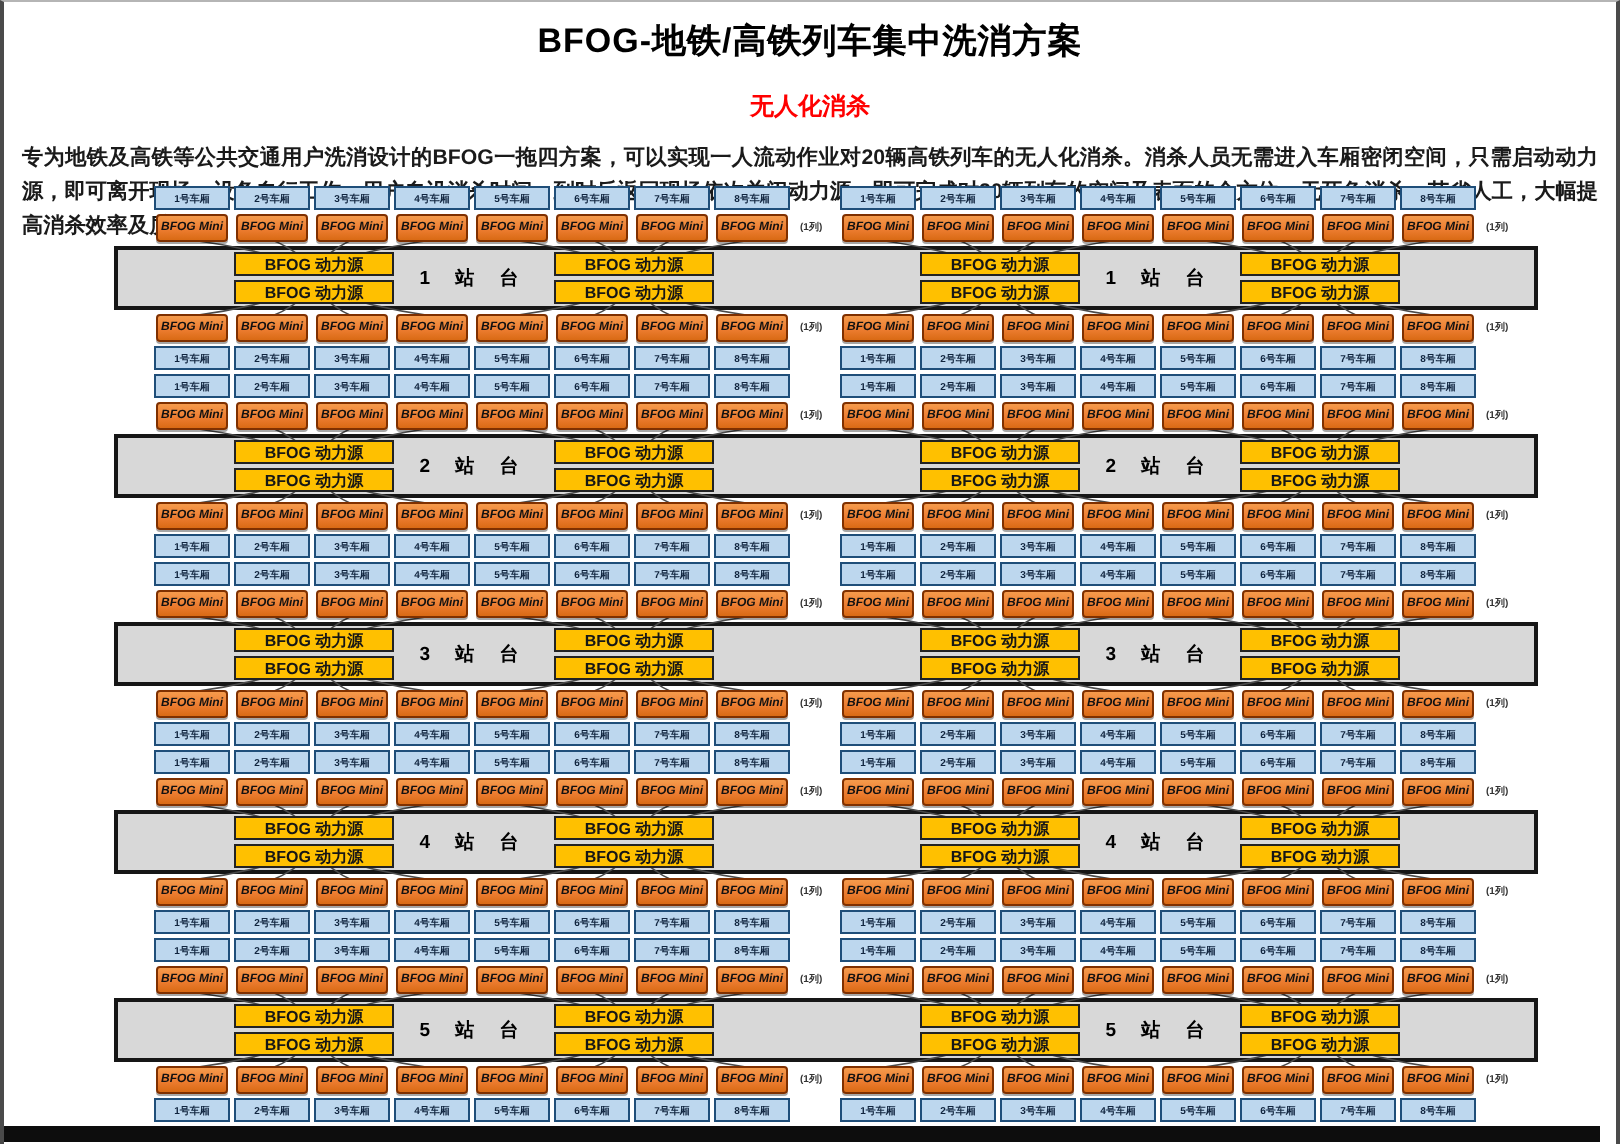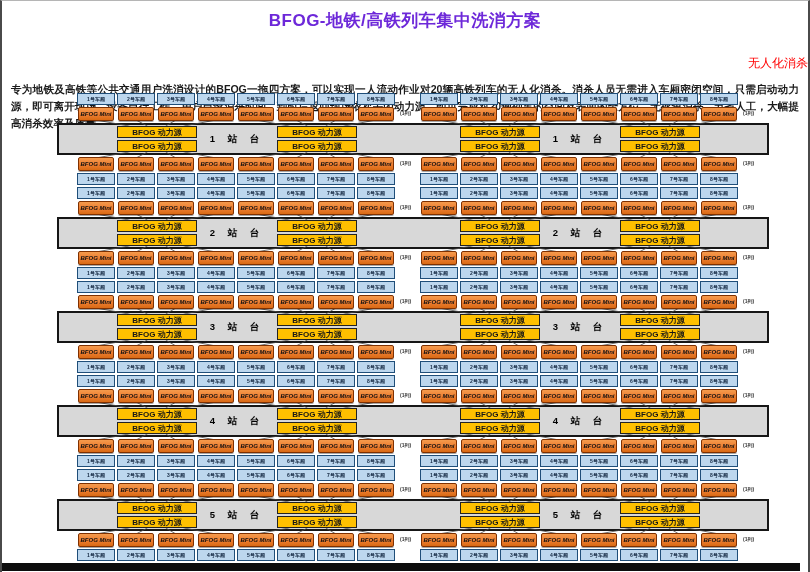--- a/index.html
+++ b/index.html
@@ -7,25 +7,25 @@
     --power-yellow:#FFC000; --car-blue:#BDD7EE; --car-border:#1F4E79;
     --platform-gray:#D8D8D8; --accent-red:#FF0000; --ink:#1a1a1a;
   }
   *{margin:0;padding:0;box-sizing:border-box;}
   html,body{background:#e8e8e8;font-family:"Liberation Sans",sans-serif;}
   .page{
     position:relative;width:810px;height:572px;background:#fff;overflow:hidden;
     border-left:2px solid #4a4a4a;border-right:2px solid #4a4a4a;border-top:1px solid #b5b5b5;
   }
   .title{
-    text-align:center;margin-top:8px;font-size:17px;font-weight:bold;color:#6d28d9;
+    text-align:center;margin-top:8px;font-size:17px;font-weight:bold;color:#000000;
     letter-spacing:.5px;
   }
   .subtitle{
-    text-align:right;margin-top:23px;font-size:12px;font-weight:normal;color:var(--accent-red);
+    text-align:center;margin-top:13px;font-size:12px;font-weight:bold;color:var(--accent-red);
   }
   .desc{
     margin:9px 9px 0 9px;font-size:10.6px;font-weight:600;color:var(--ink);
     line-height:1.62;text-align:justify;
   }
   #diagram{position:absolute;left:55px;top:92px;width:712px;height:472px;}
   .band{position:absolute;left:0;width:712px;height:92px;}
   .platform-bar{
     position:absolute;left:0;top:30px;width:712px;height:32px;
     background:var(--platform-gray);border:2px solid #161616;

